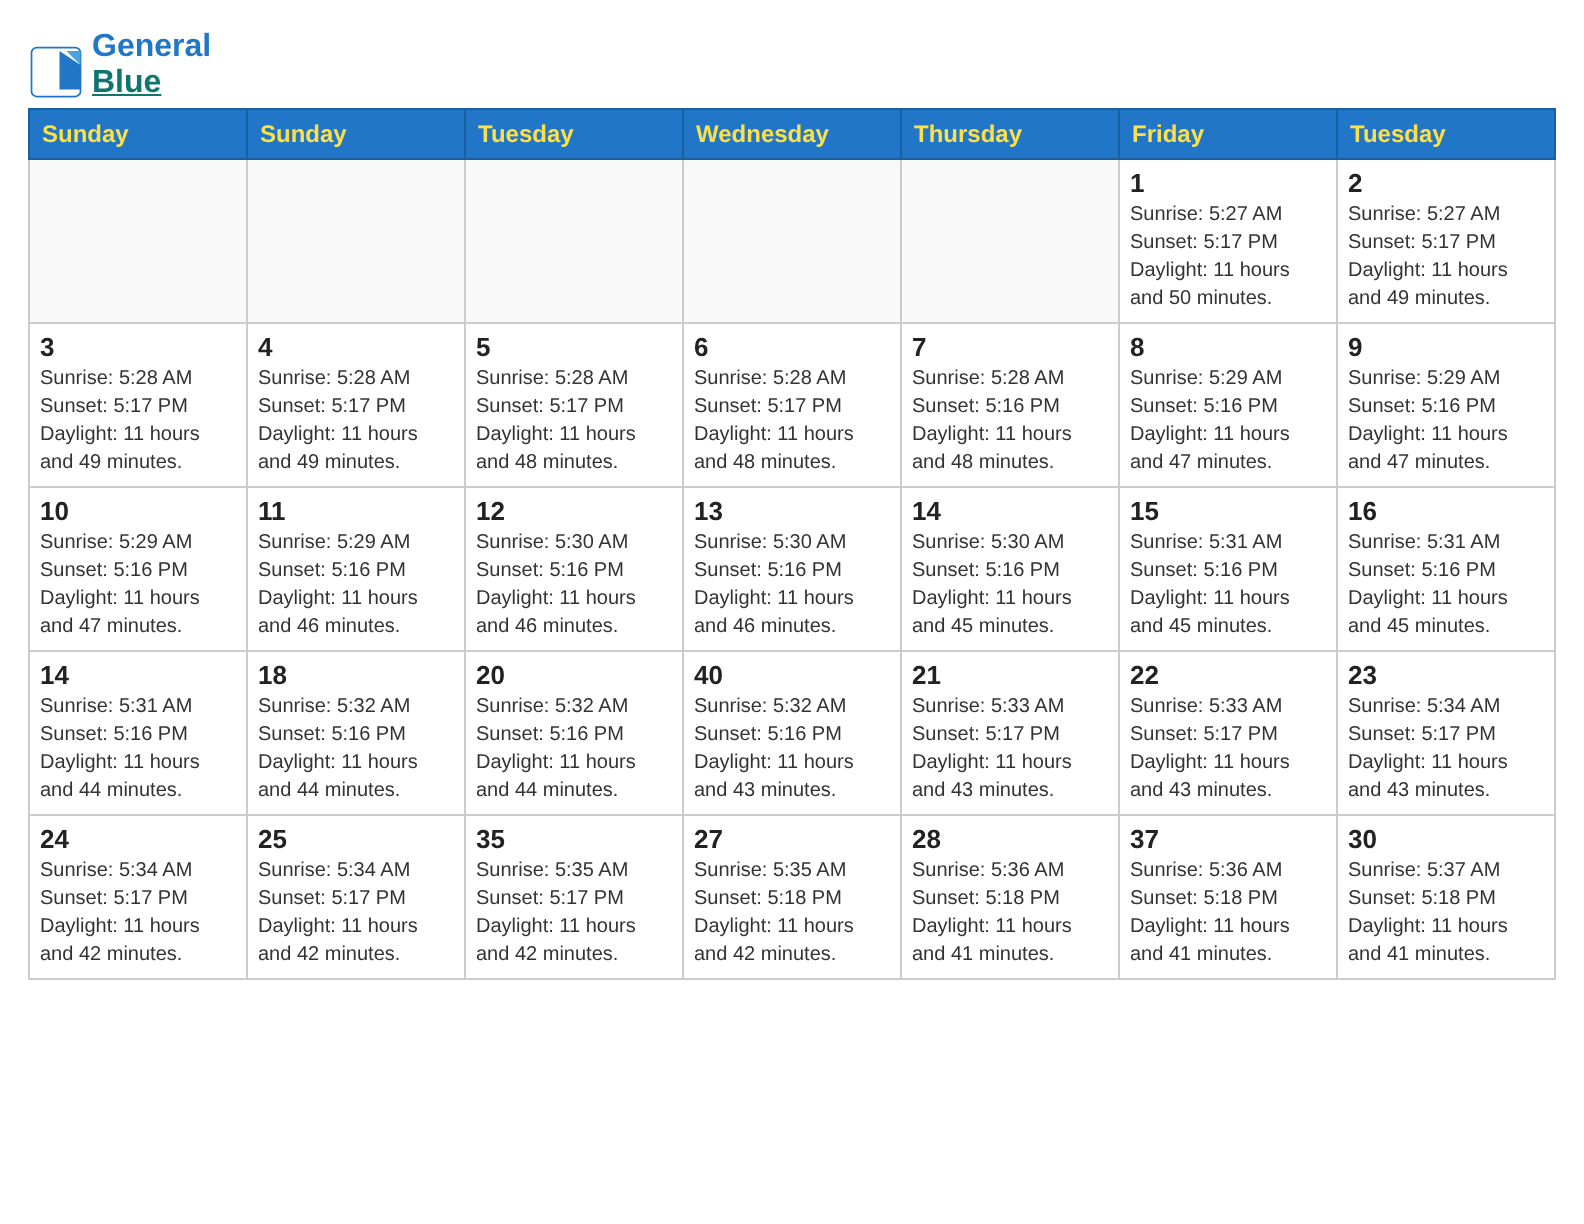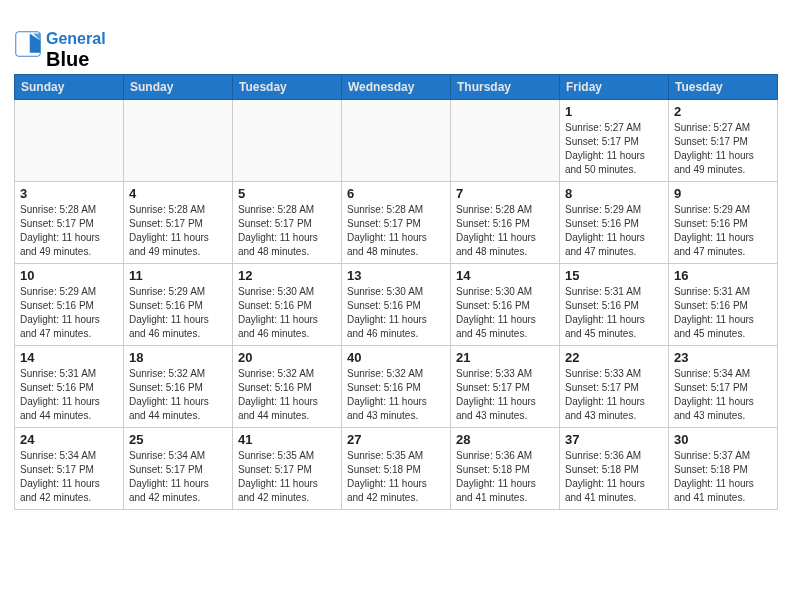--- a/index.html
+++ b/index.html
@@ -14,23 +14,23 @@
       padding: 10px 14px;
     }
     .header {
       display: flex;
       align-items: flex-start;
       justify-content: space-between;
       margin-bottom: 4px;
     }
     .logo {
       display: flex;
-      align-items: flex-start;
+      align-items: flex-end;
       gap: 4px;
-      margin-top: 20px;
+      margin-top: 5px;
     }
     .logo-icon {
       width: 28px;
       height: 28px;
     }
     .title-block {
       text-align: right;
     }
     .month-title {
       font-size: 36px;
@@ -43,21 +43,21 @@
       color: #444;
       margin-top: 2px;
     }
     .calendar {
       width: 100%;
       border-collapse: collapse;
       border: 1px solid #ccc;
     }
     .calendar th {
       background: #2176c7;
-      color: #e5e5e5;
+      color: #fde047;
       font-size: 12px;
       font-weight: bold;
       padding: 5px 6px;
       border: 1px solid #1a5fa0;
       text-align: left;
     }
     .calendar td {
       border: 1px solid #ccc;
       vertical-align: top;
       padding: 4px 5px;
@@ -89,21 +89,21 @@
 <div class="page">
   <div class="header">
     <div class="logo">
       <svg class="logo-icon" viewBox="0 0 32 32" xmlns="http://www.w3.org/2000/svg">
         <rect x="2" y="2" width="28" height="28" rx="3" fill="#fff" stroke="#2176c7" stroke-width="1"></rect>
         <polygon points="18,4 30,12 30,26 18,26" fill="#2176c7"></polygon>
         <polygon points="22,4 30,4 30,12" fill="#4aa0e0"></polygon>
       </svg>
       <div>
         <div style="font-size:16px;font-weight:bold;color:#2176c7;line-height:1.1;">General</div>
-        <div style="font-size:20px;font-weight:bold;color:#000000;line-height:1.1;">Blue</div>
+        <div style="font-size:16px;font-weight:bold;color:#0f766e;line-height:1.1;text-decoration:underline;">Blue</div>
       </div>
     </div>
     <div class="title-block">
       <div class="month-title"></div>
       <div class="location"></div>
     </div>
   </div>
 
   <table class="calendar">
     <thead>
@@ -301,21 +301,21 @@
 and 42 minutes.</div>
           </td>
           <td>
             <span class="day-number">25</span>
             <div class="day-info" style="white-space: pre-line;">Sunrise: 5:34 AM
 Sunset: 5:17 PM
 Daylight: 11 hours
 and 42 minutes.</div>
           </td>
           <td>
-            <span class="day-number">41</span>
+            <span class="day-number">35</span>
             <div class="day-info" style="white-space: pre-line;">Sunrise: 5:35 AM
 Sunset: 5:17 PM
 Daylight: 11 hours
 and 42 minutes.</div>
           </td>
           <td>
             <span class="day-number">27</span>
             <div class="day-info" style="white-space: pre-line;">Sunrise: 5:35 AM
 Sunset: 5:18 PM
 Daylight: 11 hours

